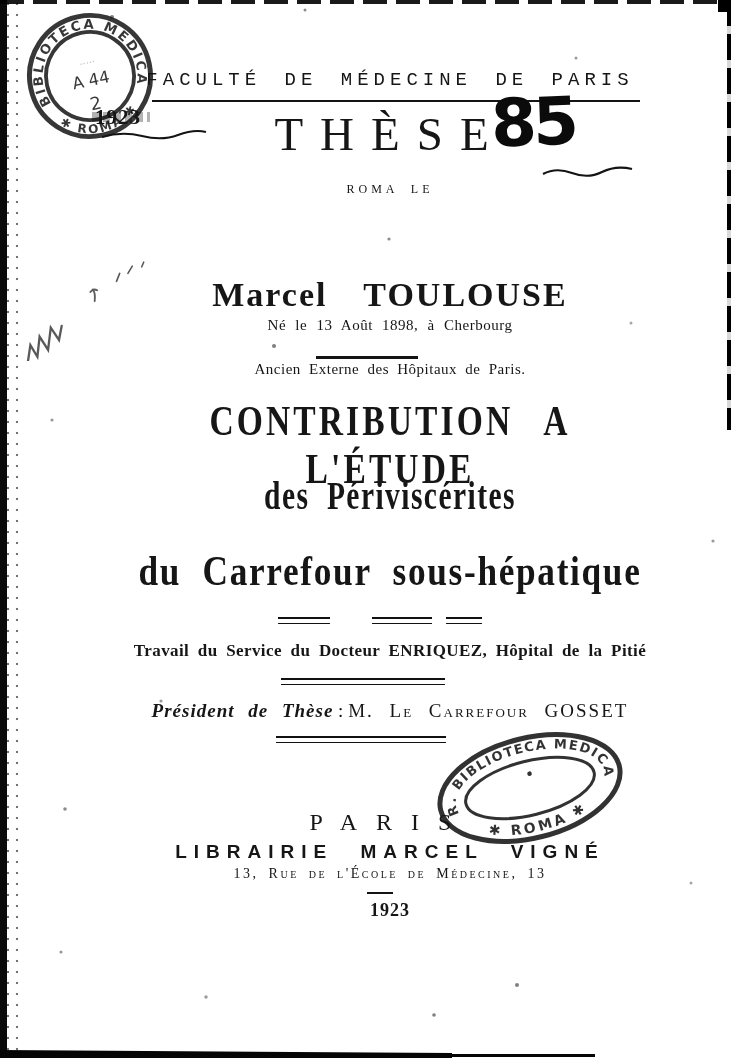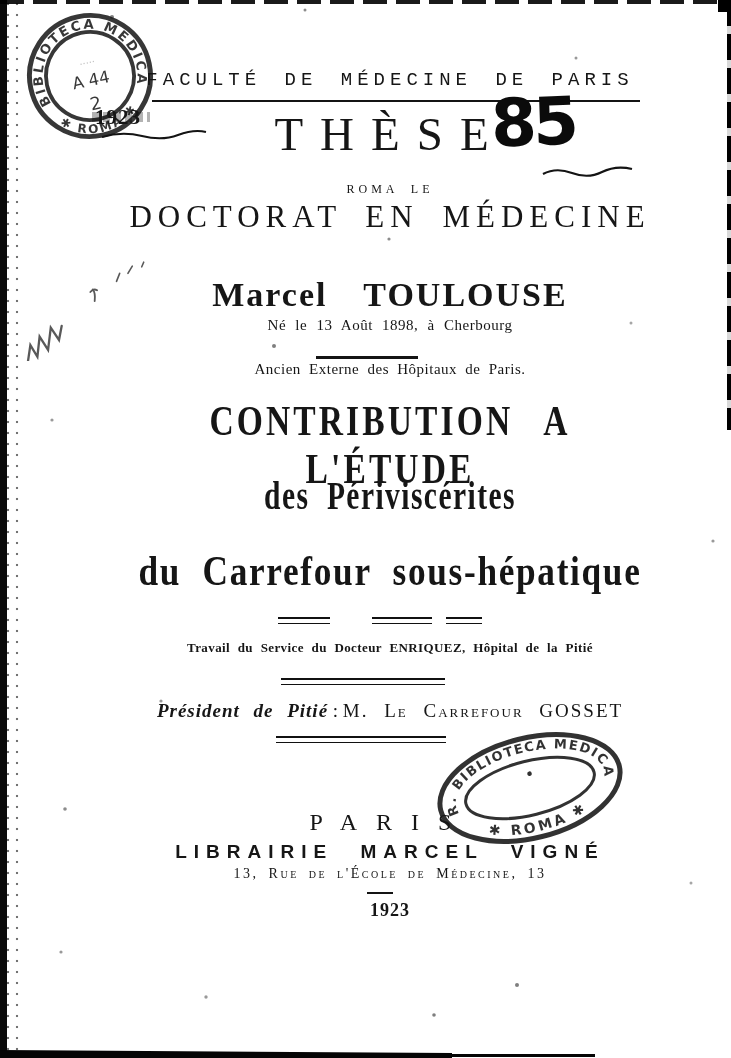--- a/index.html
+++ b/index.html
@@ -59,21 +59,21 @@
   
   .t1{top:397px;font-size:43px;font-weight:bold;letter-spacing:4px;word-spacing:26px;transform:scaleX(.78);}
   .t2{top:473px;font-size:41px;font-weight:bold;letter-spacing:2px;word-spacing:12px;transform:scaleX(.72);}
   .t3{top:548px;font-size:42px;font-weight:bold;letter-spacing:2px;word-spacing:13px;transform:scaleX(.84);}
   .bsep{left:0;top:617px;width:731px;}
   .bsep span{position:absolute;height:4px;border-top:2px solid #111;border-bottom:1px solid #111;}
   .bsep .b1{left:278px;width:52px;}
   .bsep .b2{left:372px;width:60px;}
   .bsep .b3{left:446px;width:36px;}
 
-  .service{top:641px;font-size:13px;font-weight:bold;letter-spacing:.4px;word-spacing:4px;}
+  .service{top:641px;font-size:17px;font-weight:bold;letter-spacing:.4px;word-spacing:4px;}
   .dblrule{height:4px;border-top:2.5px solid #111;border-bottom:1.5px solid #111;}
   .dr1{left:281px;top:678px;width:164px;}
   .president{top:700px;font-size:19px;}
   .president .pl{font-style:italic;font-weight:bold;letter-spacing:1px;word-spacing:8px;}
   .president .pv{font-variant:small-caps;letter-spacing:2px;word-spacing:9px;}
   .dr2{left:276px;top:736px;width:170px;}
 
   
   .city{top:809px;font-size:24px;letter-spacing:19px;}
   .publisher{top:841px;font-size:19px;font-weight:bold;letter-spacing:7px;word-spacing:15px;
@@ -134,41 +134,40 @@
     <path d="M4,9 Q 24,3 44,8 T 80,7 T 108,4" fill="none" stroke="#141414" stroke-width="2"></path>
   </svg>
 
   <div class="cx these">THÈSE</div>
   <div class="abs num85">85</div>
   <svg class="abs sq-85" width="96" height="16">
     <path d="M3,10 Q 16,3 32,9 T 62,8 T 92,5" fill="none" stroke="#141414" stroke-width="2.2"></path>
   </svg>
 
   <div class="cx pourle">ROMA LE</div>
-  <div class="cx degree">DOCTORAT EN MÉDECINE</div>
 
   <div class="cx author">Marcel TOULOUSE</div>
   <div class="cx birth">Né le 13 Août 1898, à Cherbourg</div>
   <div class="cx externe">Ancien Externe des Hôpitaux de Paris.</div>
   <div class="abs rule-author"></div>
 
   <div class="cx t1">CONTRIBUTION A L'ÉTUDE</div>
   <div class="cx t2">des Périviscérites</div>
   <div class="cx t3">du Carrefour sous-hépatique</div>
 
   <div class="abs bsep">
     <span class="b1"></span>
       <span class="b2"></span>
       <span class="b3"></span>
   </div>
 
   <div class="cx service">Travail du Service du Docteur ENRIQUEZ, Hôpital de la Pitié</div>
   <div class="abs dblrule dr1"></div>
   <div class="cx president">
-    <span class="pl">Président de Pitié</span><span> :  </span><span class="pv">M. Le Carrefour GOSSET</span>
+    <span class="pl">Président de Thèse</span><span> :  </span><span class="pv">M. Le Carrefour GOSSET</span>
   </div>
   <div class="abs dblrule dr2"></div>
 
   <svg class="stamp2" viewBox="0 0 200 120">
     <g transform="rotate(-14 100 60)" opacity="0.9">
       <ellipse cx="100" cy="60" rx="92" ry="50" fill="none" stroke="#1c1c1c" stroke-width="5"></ellipse>
       <ellipse cx="100" cy="60" rx="66" ry="27" fill="none" stroke="#1c1c1c" stroke-width="3"></ellipse>
       <path id="s2t" d="M 28.6,72.3 A 76 36 0 1 1 171.4,72.3" fill="none"></path>
       <path id="s2b" d="M 27.3,82 A 84 44 0 0 0 172.7,82" fill="none"></path>
       <text class="ringtxt" font-size="13" letter-spacing="1.5"><textPath href="#s2t" startOffset="50%" text-anchor="middle">R. BIBLIOTECA MEDICA</textPath></text>

